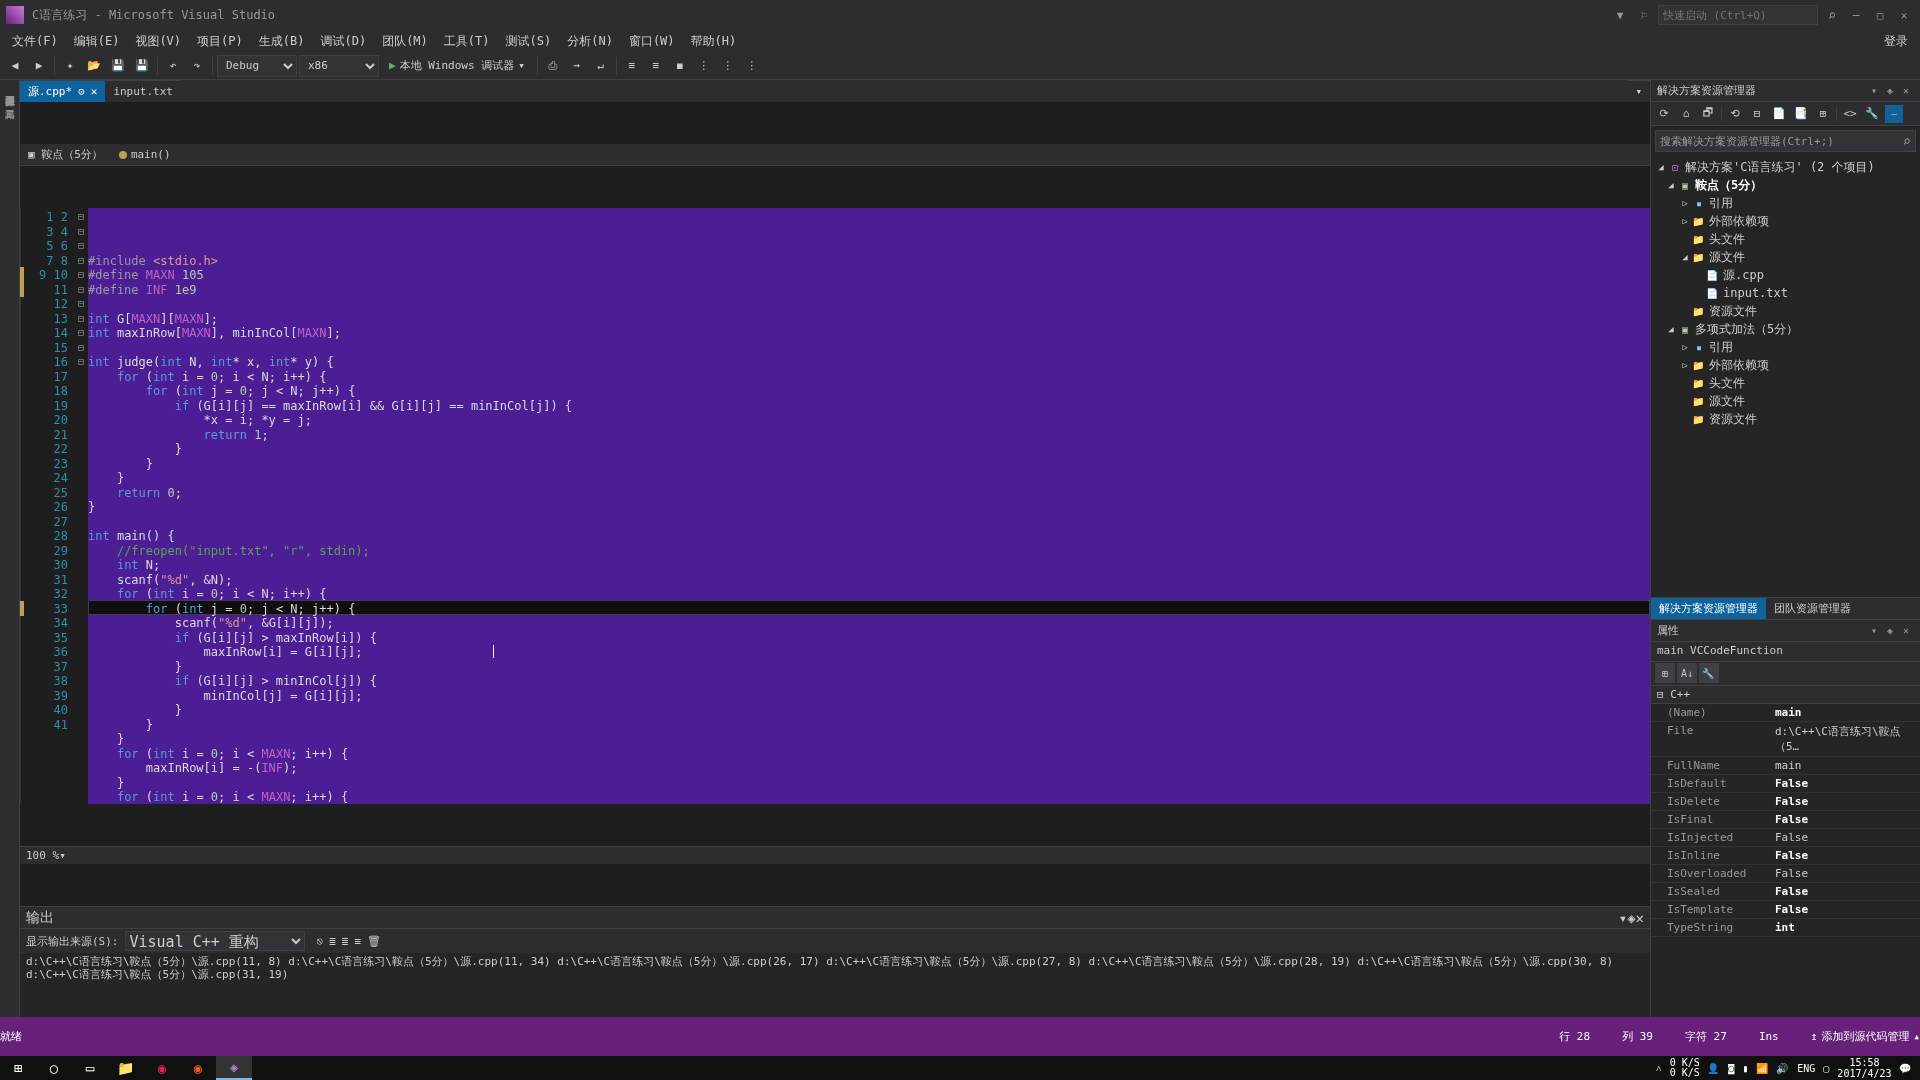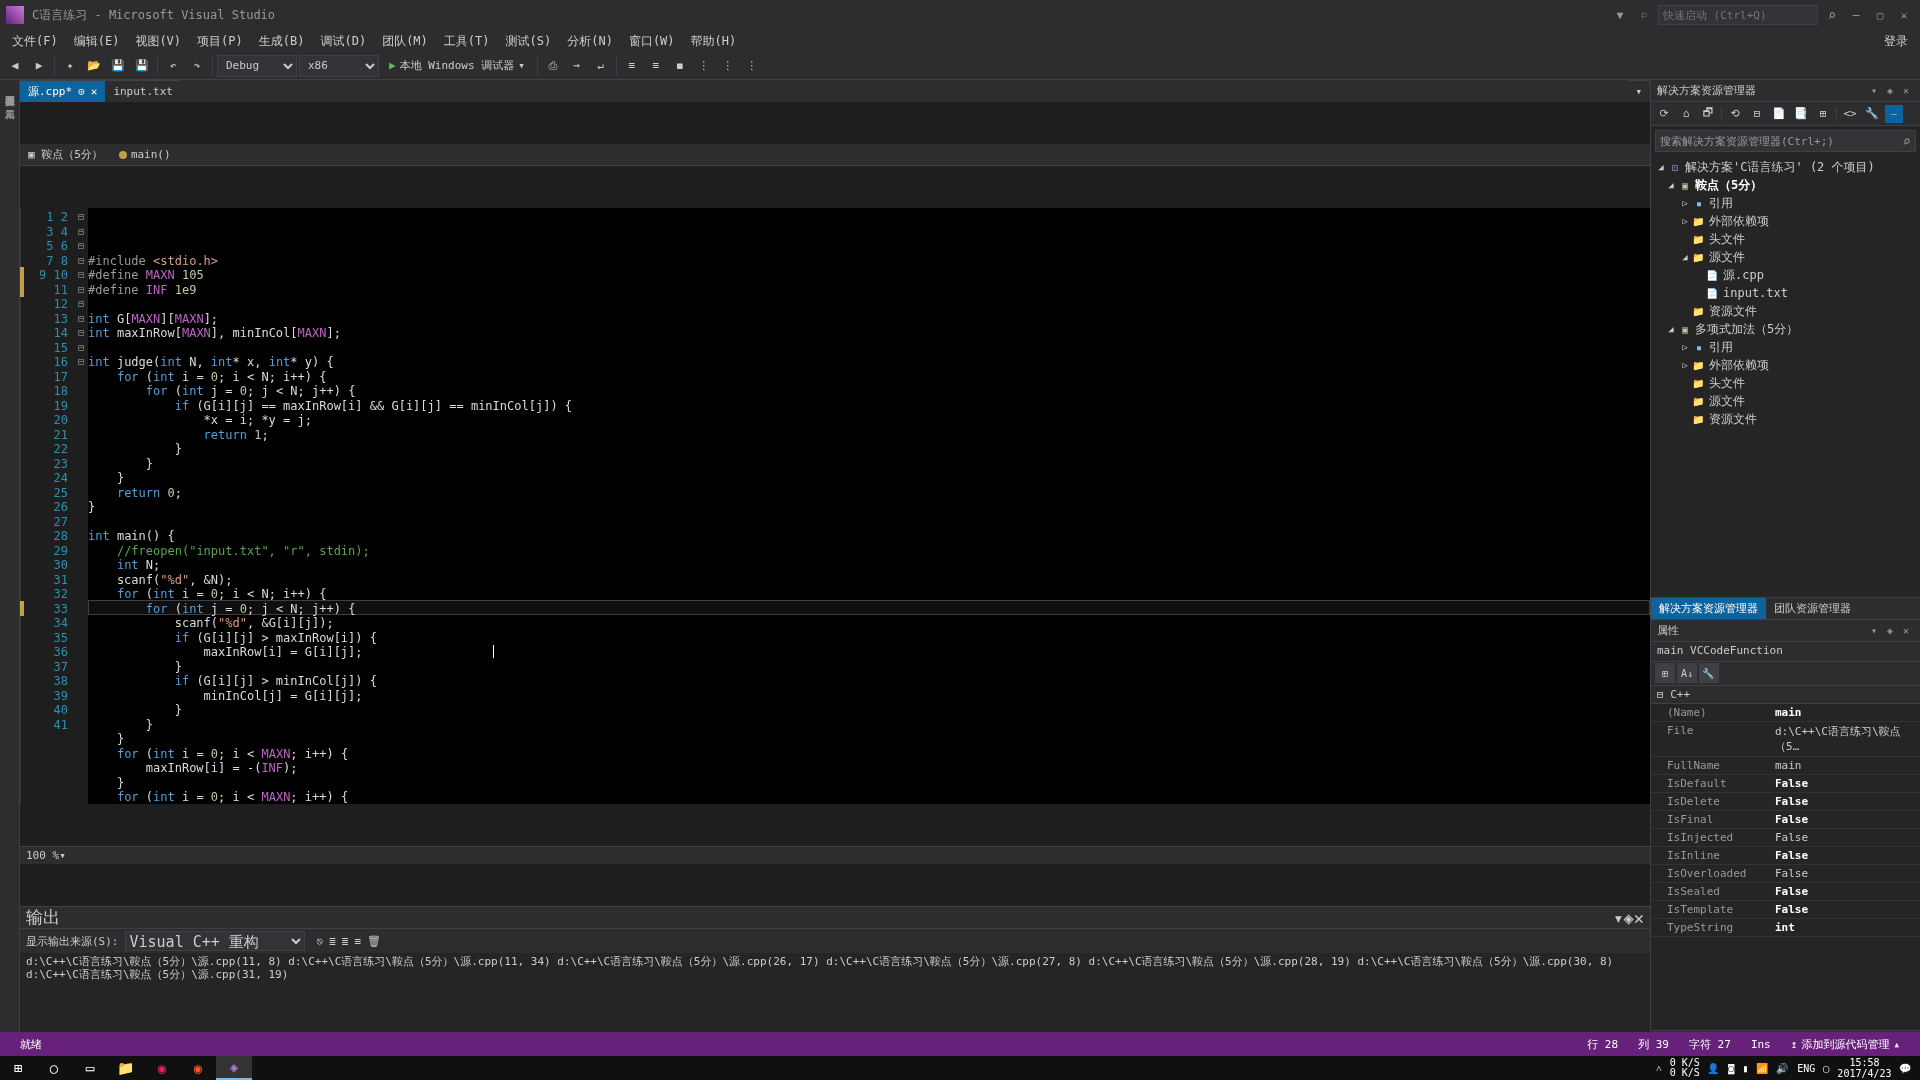--- a/index.html
+++ b/index.html
@@ -26,37 +26,37 @@
 .tab-bar { height:22px; background:#2d2d30; display:flex; align-items:stretch; }
 .file-tab { display:flex; align-items:center; gap:6px; padding:0 8px; font-size:11px; background:#1e1e1e; border-top:1px solid #3f3f46; cursor:pointer; }
 .file-tab.active { background:#0e639c; color:#fff; }
 .file-tab.inactive { background:#2d2d30; color:#ccc; }
 .file-tab .close { font-size:11px; }
 .nav-bar { height:22px; background:#2d2d30; display:flex; align-items:center; border-bottom:1px solid #3f3f46; }
 .nav-bar .crumb { padding:0 8px; font-size:11px; color:#ccc; }
 .nav-bar .combo { flex:1; padding:0 8px; font-size:11px; color:#ccc; }
 .nav-bar .func { padding:0 8px; font-size:11px; color:#ccc; }
 .circle { display:inline-block; width:8px; height:8px; border-radius:50%; background:#c0a050; margin-right:4px; vertical-align:middle; }
-.code-area { flex:1; display:flex; background:#000000; overflow:hidden; position:relative; }
+.code-area { flex:1; display:flex; background:#4c1d95; overflow:hidden; position:relative; }
 .gutter { width:40px; background:#1e1e1e; text-align:right; padding-right:6px; color:#2b91af; font-family:Consolas,monospace; font-size:12px; line-height:14.5px; padding-top:2px; }
 .marks { width:14px; background:#1e1e1e; border-left:1px solid #333; }
 .fold-col { width:14px; background:#1e1e1e; color:#888; font-family:Consolas,monospace; font-size:10px; line-height:14.5px; padding-top:2px; text-align:center; }
 .code { flex:1; font-family:Consolas,monospace; font-size:12px; line-height:14.5px; padding-top:2px; white-space:pre; color:#dcdcdc; position:relative; }
 .code .hl-line { position:absolute; left:0; right:0; height:14.5px; background:#0f0f0f; border:1px solid #3f3f46; z-index:0; }
 .code .content { position:relative; z-index:1; }
 .code .cursor { display:inline-block; width:1px; height:13px; background:#fff; vertical-align:text-top; }
 .kw { color:#569cd6; }
 .str { color:#d69d85; }
 .num { color:#b5cea8; }
 .cmt { color:#57a64a; }
 .mac { color:#bd63c5; }
 .dir { color:#9b9b9b; }
 .pct-bar { height:18px; background:#2d2d30; border-top:1px solid #3f3f46; display:flex; align-items:center; padding:0 6px; font-size:11px; color:#ccc; }
 .output-panel { height:150px; background:#252526; display:flex; flex-direction:column; border-top:1px solid #3f3f46; }
-.output-panel .hdr { height:22px; background:#2d2d30; display:flex; align-items:center; padding:0 6px; border-bottom:1px solid #3f3f46; font-size:17px; color:#ccc; }
+.output-panel .hdr { height:22px; background:#2d2d30; display:flex; align-items:center; padding:0 6px; border-bottom:1px solid #3f3f46; font-size:14px; color:#ccc; }
 .output-panel .hdr .spacer { flex:1; }
 .output-panel .toolbar2 { height:24px; background:#2d2d30; display:flex; align-items:center; gap:6px; padding:0 6px; font-size:11px; color:#ccc; }
 .output-panel .toolbar2 select { background:#333337; color:#ccc; border:1px solid #3f3f46; height:20px; font-size:15px; width:180px; }
 .output-panel .log { flex:1; padding:2px 6px; font-family:Consolas,monospace; font-size:11px; line-height:13px; color:#ccc; overflow:auto; }
 .right-col { width:270px; display:flex; flex-direction:column; background:#252526; border-left:1px solid #3f3f46; }
 .panel-hdr { height:22px; background:#2d2d30; display:flex; align-items:center; padding:0 6px; border-bottom:1px solid #3f3f46; font-size:11px; color:#ccc; }
 .panel-hdr .spacer { flex:1; }
 .panel-hdr .pbtn { width:16px; height:16px; display:flex; align-items:center; justify-content:center; cursor:pointer; color:#999; font-size:10px; }
 .sol-toolbar { height:24px; background:#2d2d30; display:flex; align-items:center; gap:4px; padding:0 4px; border-bottom:1px solid #3f3f46; }
 .sol-toolbar .tb { width:18px; height:18px; display:flex; align-items:center; justify-content:center; cursor:pointer; color:#ccc; font-size:11px; }
@@ -81,21 +81,21 @@
 .props-sub { height:20px; padding:2px 6px; font-size:11px; color:#ccc; background:#2d2d30; border-bottom:1px solid #3f3f46; }
 .props-tb { height:24px; background:#2d2d30; display:flex; align-items:center; gap:2px; padding:0 4px; border-bottom:1px solid #3f3f46; }
 .props-tb .tb { width:20px; height:20px; display:flex; align-items:center; justify-content:center; cursor:pointer; background:#3f3f46; font-size:10px; }
 .props-grid { flex:1; font-size:11px; }
 .props-grid .cat { background:#2d2d30; padding:2px 6px; color:#ccc; border-bottom:1px solid #3f3f46; }
 .props-grid .prow { display:flex; border-bottom:1px solid #333; }
 .props-grid .pk { width:110px; padding:2px 6px 2px 16px; color:#999; }
 .props-grid .pv { flex:1; padding:2px 6px; color:#ccc;margin-left:8px; }
 .props-grid .pv.bold { font-weight:bold; color:#fff; }
 .props-desc { height:26px; padding:4px 6px; font-size:11px; color:#ccc; border-top:1px solid #3f3f46; background:#2d2d30; font-weight:bold; }
-.statusbar { position:absolute; bottom:24px; left:0; right:0; height:24px; background:#68217a; display:flex; align-items:center; padding:0 20px; color:#fff; font-size:11px; gap:20px; }
+.statusbar { position:absolute; bottom:24px; left:0; right:0; height:39px; background:#68217a; display:flex; align-items:center; padding:0 0; color:#fff; font-size:11px; gap:32px; }
 .statusbar .spacer { flex:1; }
 .statusbar .src-ctrl { display:flex; align-items:center; gap:4px; }
 .taskbar { position:absolute; bottom:0; left:0; right:0; height:24px; background:#101010; display:flex; align-items:center; }
 .taskbar .tb-item { width:36px; height:24px; display:flex; align-items:center; justify-content:center; cursor:pointer; color:#fff; font-size:14px; }
 .taskbar .tb-active { background:#333; border-bottom:2px solid #76b9ed; }
 .taskbar .tray { margin-left:auto; display:flex; align-items:center; gap:8px; padding:0 8px; color:#fff; font-size:10px; }
 .taskbar .clock { text-align:center; line-height:11px; }
 .yellow-mark { position:absolute; left:76px; width:4px; height:14.5px; background:#c0a050; }
 .search-glyph::before { content:"⌕"; font-size:14px; }
 </style>

